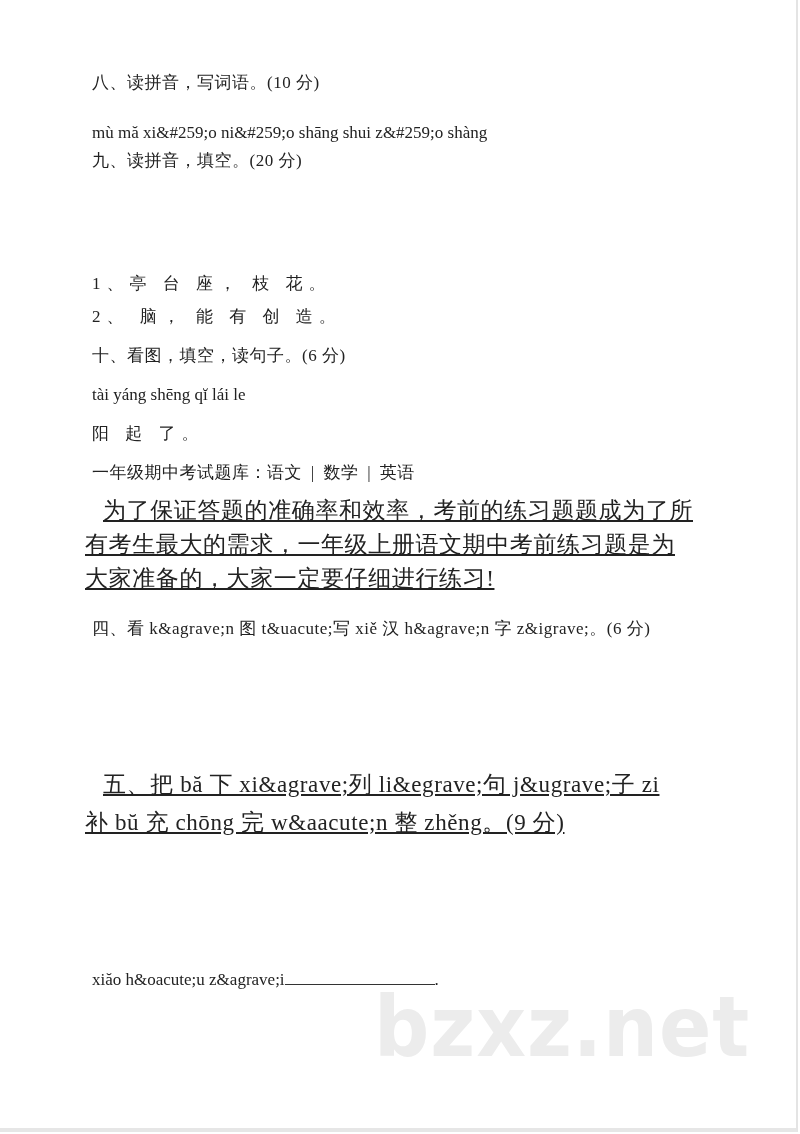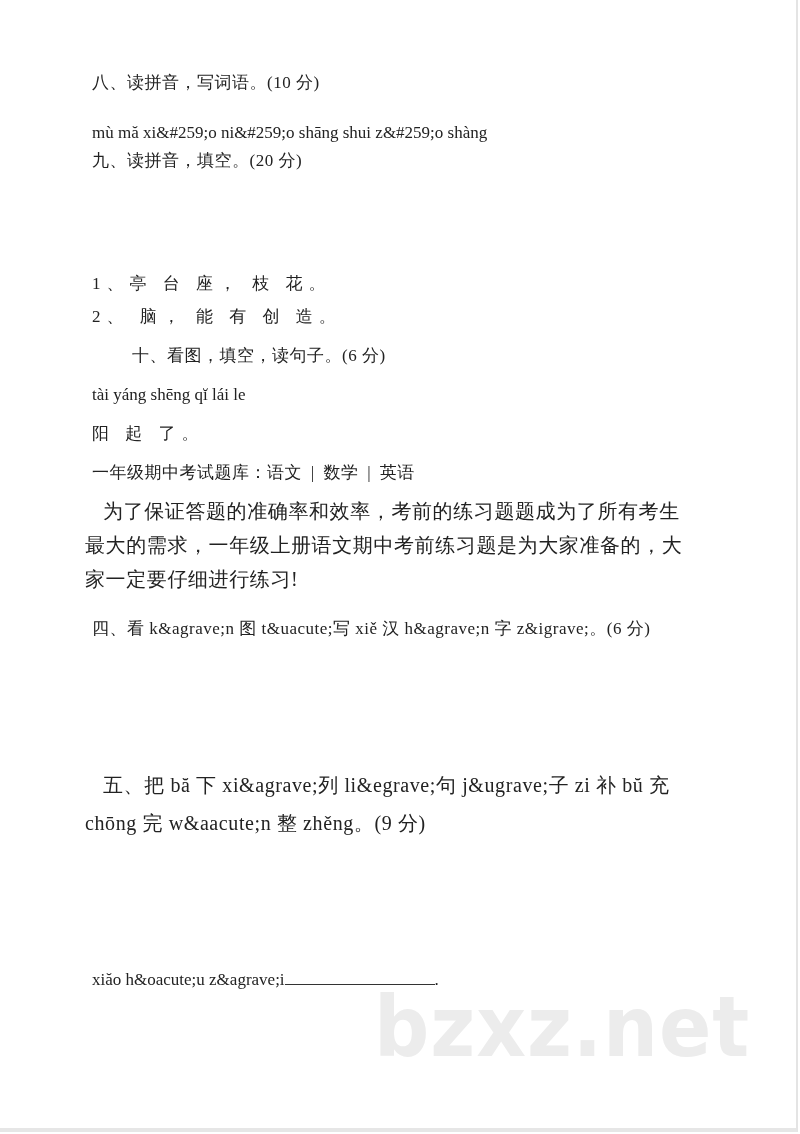--- a/index.html
+++ b/index.html
@@ -36,25 +36,26 @@
   .cn {
     letter-spacing: 0.5px;
   }
   .spaced {
     letter-spacing: 6px;
   }
   .para {
     position: absolute;
     left: 85px;
     width: 612px;
-    font-size: 20px;
+    font-size: 23px;
     line-height: 34px;
     text-indent: 18px;
     letter-spacing: 0.6px;
     white-space: normal;
+    text-decoration: underline;
   }
   .blank {
     display: inline-block;
     width: 150px;
     border-bottom: 1px solid #333;
     height: 14px;
     vertical-align: baseline;
   }
   .watermark {
     position: absolute;
@@ -75,21 +76,21 @@
 
 <div class="page">
 
   <div class="line cn" style="top:73px;">八、读拼音，写词语。(10 分)</div>
   <div class="line" style="top:112px;margin-top:11px;">mù mă xi&amp;#259;o ni&amp;#259;o shāng shui z&amp;#259;o shàng</div>
 
   <div class="line cn" style="top:151px;">九、读拼音，填空。(20 分)</div>
   <div class="line cn spaced" style="top:229px;margin-top:45px;">1、亭 台 座， 枝 花。</div>
   <div class="line cn spaced" style="top:307px;">2、 脑， 能 有 创 造。</div>
 
-  <div class="line cn" style="top:346px;margin-left:40px;">十、看图，填空，读句子。(6 分)</div>
+  <div class="line cn" style="top:346px;">十、看图，填空，读句子。(6 分)</div>
   <div class="line" style="top:385px;">tài yáng shēng qĭ lái le</div>
   <div class="line cn spaced" style="top:424px;">阳 起 了。</div>
 
   <div class="line cn" style="top:463px;">
     <span>一年级期中考试题库：</span><span>语文</span>
     <span style="margin:0 4px;">|</span>
     <span>数学</span>
     <span style="margin:0 4px;">|</span>
     <span>英语</span>
   </div>

